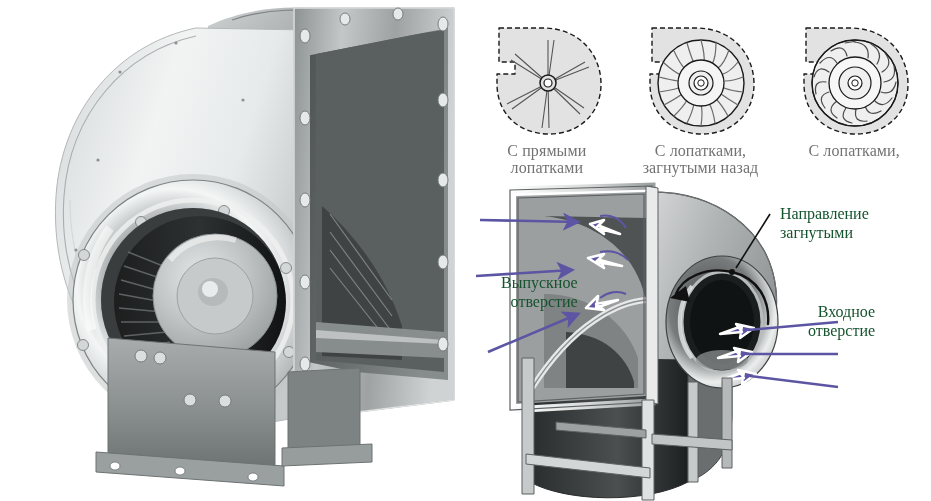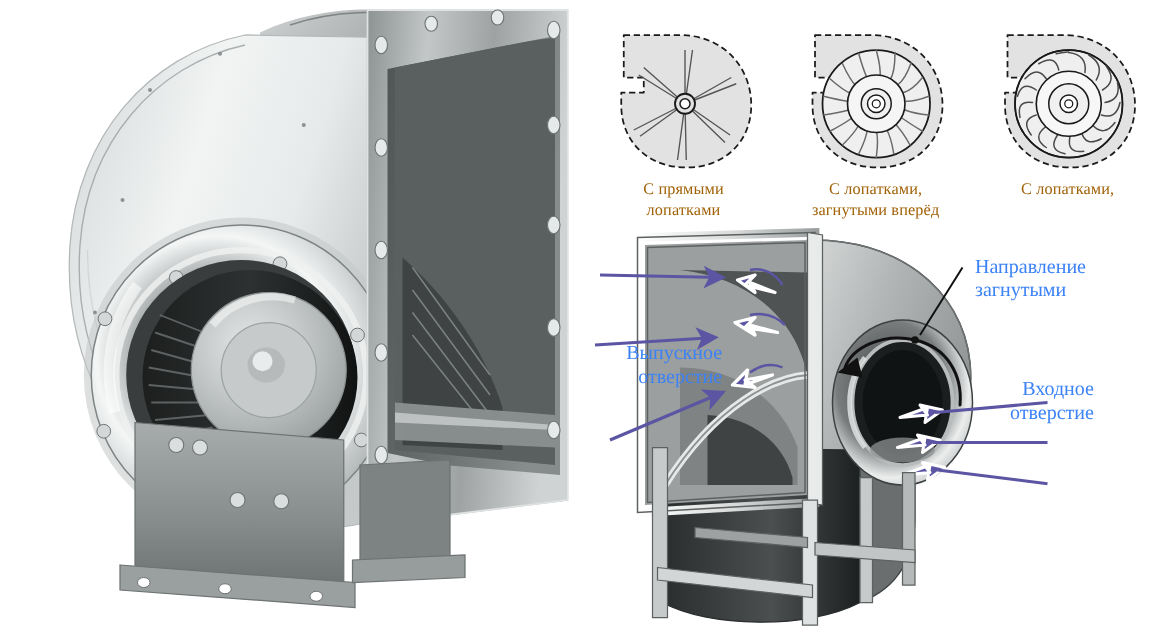--- a/index.html
+++ b/index.html
@@ -54,40 +54,40 @@
     flex-direction: column;
     align-items: center;
   }
   .type-card .fig {
     width: 124px;
     height: 118px;
   }
   .type-caption {
     margin-top: 2px;
     text-align: center;
-    color: #a16207;
-    font-size: 13px;
+    color: #737373;
+    font-size: 16px;
     line-height: 17px;
     letter-spacing: 0.1px;
   }
   .type-caption .l2 { display: block; }
 
   
   #cutaway {
     position: absolute;
     left: 0;
     top: 182px;
     width: 461px;
     height: 319px;
   }
   #cutaway svg { display: block; }
 
   .calloutlbl {
     position: absolute;
-    color: #3b82f6;
+    color: #14532d;
     font-size: 16px;
     line-height: 19px;
     white-space: nowrap;
   }
   #lbl-outlet { left: 31px;  top: 50px; text-align: right; margin-top: 41px; }
   #lbl-rotdir { left: 310px; top: 22px; text-align: left; }
   #lbl-inlet  { left: 338px; top: 120px; text-align: right; }
 </style>
 </head>
 <body>
@@ -344,21 +344,21 @@
             <path d="M36 29 Q 42 42 47 47"></path>
             <path d="M49 21 Q 53 35 56 41"></path>
           </g>
           <circle cx="63" cy="61" r="23" fill="#f5f5f5" stroke="#1a1a1a" stroke-width="1.3"></circle>
           <circle cx="63" cy="61" r="12" fill="#efefef" stroke="#1a1a1a" stroke-width="1.2"></circle>
           <circle cx="63" cy="61" r="7" fill="#ffffff" stroke="#1a1a1a" stroke-width="1.2"></circle>
           <circle cx="63" cy="61" r="3.2" fill="#ffffff" stroke="#1a1a1a" stroke-width="1"></circle>
         </svg>
         <div class="type-caption">
           <span>С лопатками,</span>
-          <span class="l2">загнутыми вперёд</span>
+          <span class="l2">загнутыми назад</span>
         </div>
       </div>
 
       <div class="type-card">
         <svg class="fig" viewBox="0 0 124 118" xmlns="http://www.w3.org/2000/svg">
           <path d="M14 6 L58 6 C 96 6 116 34 116 62 C 116 92 94 112 64 112
                    C 34 112 12 92 12 62 L12 52 L30 52 L30 40 L14 40 Z" fill="#e2e2e2" stroke="#1a1a1a" stroke-width="1.4" stroke-dasharray="5 3" stroke-linejoin="round"></path>
           <circle cx="63" cy="61" r="43" fill="#efefef" stroke="#1a1a1a" stroke-width="1.4"></circle>
           <circle cx="63" cy="61" r="43" fill="none" stroke="#1a1a1a" stroke-width="1.1"></circle>
           <g stroke="#4a4a4a" stroke-width="1.2" fill="none" stroke-linecap="round">

